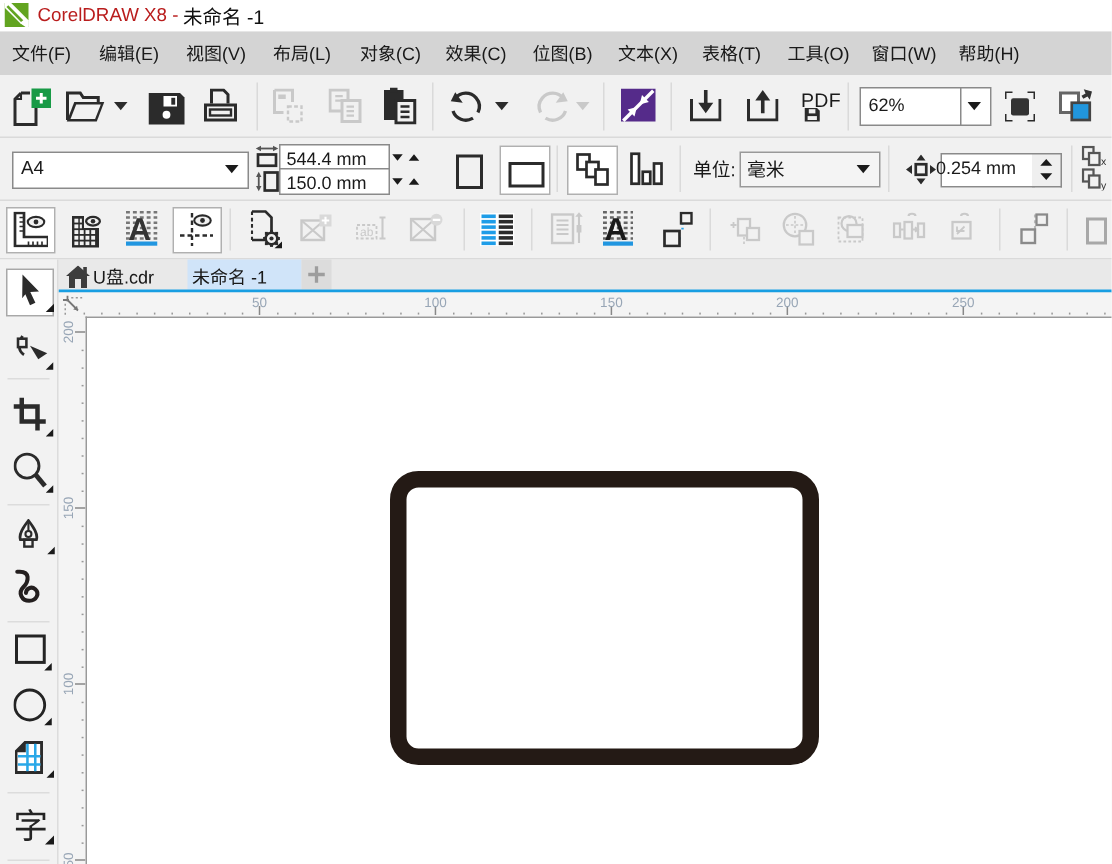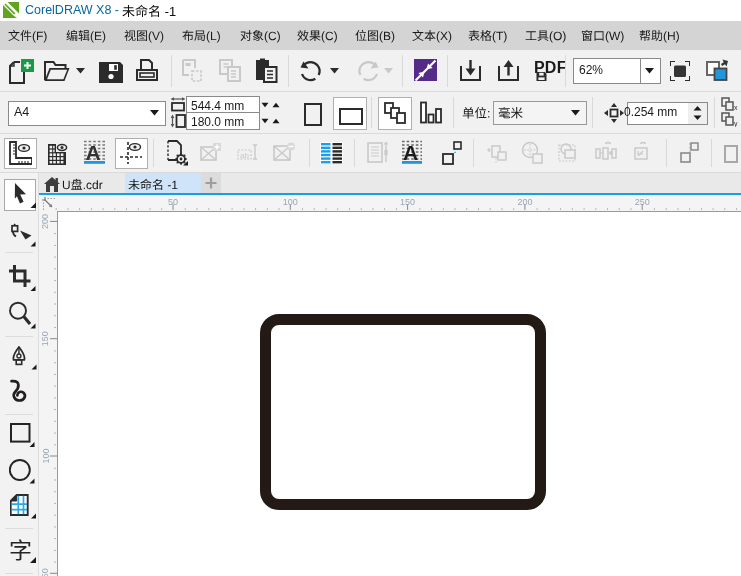--- a/index.html
+++ b/index.html
@@ -9,21 +9,21 @@
 </style></head><body>
 <div class="abs" style="left:0;top:0;width:741px;height:576px;background:#f1f1f1"></div>
 
 <div class="abs" style="left:0;top:0;width:741px;height:21px;background:#ffffff"></div>
 <svg class="abs" style="left:3px;top:2px" width="17" height="17" viewBox="0 0 17 17">
  <rect x="0" y="0" width="16" height="16" fill="#62a420"></rect>
  <path d="M0 0 L4.5 0 L16 11.5 L16 16 L14 16 L10.5 13.5 L0 3 Z" fill="#fff"></path>
  <path d="M16 11.5 L16 16 L10.5 13.5 Z" fill="#fff"></path>
  <path d="M2.5 1.5 L12.5 11.5 L11 12.6 L1.3 2.6 Z" fill="#62a420"></path>
 </svg>
-<div class="txt" style="left:25px;top:3px;font-size:12.5px;color:#0369a1">CorelDRAW X8 - </div>
+<div class="txt" style="left:25px;top:3px;font-size:12.5px;color:#b91c1c">CorelDRAW X8 - </div>
 
 <svg class="abs" style="left:121.8px;top:3.5px" width="56" height="15" viewBox="0 -11.96 56 15">
     <path fill="#111" d="M6 -10.9V-8.8H1.7V-7.8H6.0V-5.6H0.8V-4.6H5.4C4.2 -2.9 2.3 -1.3 0.4 -0.5C0.7 -0.3 1 0.1 1.2 0.3C2.9 -0.6 4.7 -2.1 6 -3.8V1.0H7.0V-3.9C8.3 -2.2 10.1 -0.5 11.8 0.3C12 0.1 12.3 -0.3 12.6 -0.5C10.7 -1.3 8.7 -2.9 7.6 -4.6H12.2V-5.6H7.0V-7.8H11.4V-8.8H7.0V-10.9Z M19.6 -11.1C18.3 -9.3 15.8 -7.7 13.4 -7.0C13.7 -6.8 13.9 -6.4 14 -6.1C15 -6.4 15.9 -6.9 16.8 -7.4V-6.6H22.0V-7.5C22.9 -6.9 23.9 -6.5 24.8 -6.2C25 -6.4 25.3 -6.9 25.6 -7.1C23.5 -7.6 21.3 -8.9 20.1 -10.2L20.3 -10.5ZM17 -7.5C17.9 -8.1 18.8 -8.8 19.5 -9.6C20.2 -8.8 21.1 -8.1 22 -7.5ZM14.7 -5.5V0.0H15.6V-1.1H18.6V-5.5ZM15.6 -4.7H17.7V-1.9H15.6ZM20 -5.5V1.1H21.0V-4.6H23.5V-1.9C23.5 -1.7 23.4 -1.7 23.2 -1.6C23 -1.6 22.4 -1.6 21.7 -1.7C21.8 -1.4 21.9 -1 22 -0.7C23 -0.7 23.6 -0.7 23.9 -0.9C24.3 -1.1 24.4 -1.3 24.4 -1.9V-5.5Z M29.4 -6.9C30.1 -6.4 30.8 -5.8 31.4 -5.3C29.9 -4.5 28.2 -3.9 26.6 -3.5C26.8 -3.3 27 -2.9 27.1 -2.7C27.8 -2.8 28.6 -3 29.3 -3.3V1.0H30.3V0.4H36.0V1.0H37.0V-4.4H31.9C34 -5.6 35.9 -7.2 37 -9.3L36.3 -9.7L36.2 -9.6H31.6C31.9 -10 32.1 -10.4 32.4 -10.7L31.3 -11.0C30.5 -9.7 29 -8.3 26.9 -7.3C27.1 -7.1 27.4 -6.7 27.6 -6.5C28.8 -7.1 29.8 -7.9 30.7 -8.7H35.5C34.8 -7.6 33.6 -6.6 32.3 -5.8C31.7 -6.3 30.9 -7 30.2 -7.4ZM36 -0.5H30.3V-3.5H36.0Z M43.2 -2.9V-4.0H46.4V-2.9Z M47.9 0.0V-1.0H50.2V-7.9L48.2 -6.4V-7.5L50.3 -8.9H51.4V-1.0H53.5V0.0Z"></path>
   </svg>
 <div class="abs" style="left:0;top:21px;width:741px;height:29px;background:#d4d4d4"></div>
 <svg class="abs" style="left:8px;top:28.8px" width="41" height="14" viewBox="0 -11.04 41 14">
     <path fill="#1a1a1a" d="M5.1 -9.9C5.4 -9.3 5.8 -8.5 6 -8.0L7 -8.3C6.8 -8.8 6.4 -9.6 6 -10.2ZM0.6 -8.0V-7.1H2.5C3.2 -5.3 4.1 -3.7 5.4 -2.4C4 -1.3 2.4 -0.5 0.4 0.1C0.6 0.3 0.9 0.7 1 0.9C3 0.3 4.7 -0.6 6 -1.8C7.4 -0.6 9 0.3 11 0.9C11.1 0.6 11.4 0.2 11.6 0.0C9.7 -0.4 8.1 -1.3 6.7 -2.4C7.9 -3.6 8.9 -5.2 9.6 -7.1H11.4V-8.0ZM6 -3.0C4.9 -4.2 4 -5.5 3.4 -7.1H8.5C7.9 -5.5 7.1 -4.1 6 -3.0Z M15.8 -4.1V-3.2H19.2V1.0H20.1V-3.2H23.4V-4.1H20.1V-6.7H22.9V-7.6H20.1V-9.9H19.2V-7.6H17.6C17.8 -8.2 17.9 -8.7 18 -9.3L17.2 -9.5C16.9 -7.9 16.4 -6.4 15.7 -5.4C15.9 -5.3 16.3 -5 16.5 -4.9C16.8 -5.4 17.1 -6 17.4 -6.7H19.2V-4.1ZM15.2 -10.0C14.6 -8.2 13.5 -6.4 12.4 -5.2C12.5 -5 12.8 -4.6 12.9 -4.4C13.3 -4.8 13.6 -5.2 14 -5.8V0.9H14.9V-7.2C15.3 -8 15.7 -8.9 16.1 -9.8Z M24.7 -3.1Q24.7 -4.8 25.3 -6.2Q25.8 -7.5 26.9 -8.7H27.9Q26.8 -7.5 26.3 -6.1Q25.8 -4.7 25.8 -3.1Q25.8 -1.5 26.3 -0.1Q26.8 1.2 27.9 2.5H26.9Q25.8 1.3 25.3 -0.1Q24.7 -1.4 24.7 -3.1Z M30.1 -7.3V-4.3H34.7V-3.3H30.1V0.0H29.0V-8.3H34.8V-7.3Z M38.6 -3.1Q38.6 -1.4 38 -0.1Q37.5 1.3 36.4 2.5H35.4Q36.5 1.3 37 -0.1Q37.5 -1.5 37.5 -3.1Q37.5 -4.7 37 -6.1Q36.5 -7.5 35.4 -8.7H36.4Q37.5 -7.5 38.1 -6.1Q38.6 -4.8 38.6 -3.1Z"></path>
   </svg>
 <svg class="abs" style="left:66px;top:28.8px" width="42" height="14" viewBox="0 -11.04 42 14">
     <path fill="#1a1a1a" d="M0.5 -0.6 0.7 0.2C1.7 -0.2 2.9 -0.7 4.2 -1.2L4 -2.0C2.7 -1.5 1.4 -0.9 0.5 -0.6ZM0.7 -5.1C0.9 -5.2 1.2 -5.2 2.5 -5.4C2 -4.6 1.6 -4 1.4 -3.8C1 -3.3 0.8 -3 0.5 -3.0C0.6 -2.8 0.8 -2.4 0.8 -2.2C1 -2.3 1.4 -2.4 4.1 -3.1C4 -3.3 4 -3.6 4 -3.8L2 -3.4C2.9 -4.5 3.7 -5.8 4.4 -7.2L3.6 -7.6C3.4 -7.1 3.2 -6.6 2.9 -6.2L1.6 -6.1C2.3 -7.1 3 -8.5 3.4 -9.8L2.6 -10.1C2.1 -8.6 1.3 -7 1.1 -6.6C0.9 -6.2 0.7 -6 0.5 -5.9C0.6 -5.7 0.7 -5.3 0.7 -5.1ZM7.5 -4.2V-2.4H6.5V-4.2ZM8.1 -4.2H9.0V-2.4H8.1ZM5.8 -4.9V0.9H6.5V-1.7H7.5V0.6H8.1V-1.7H9.0V0.6H9.6V-1.7H10.5V0.1C10.5 0.2 10.4 0.2 10.3 0.2C10.2 0.2 10 0.2 9.8 0.2C9.9 0.4 9.9 0.7 10 0.9C10.4 0.9 10.7 0.9 10.9 0.7C11.1 0.6 11.2 0.4 11.2 0.1V-5.0L10.5 -4.9ZM9.6 -4.2H10.5V-2.4H9.6ZM7.3 -9.9C7.5 -9.6 7.6 -9.1 7.8 -8.8H5.0V-6.2C5 -4.3 4.9 -1.7 3.8 0.3C3.9 0.3 4.3 0.6 4.5 0.8C5.6 -1.2 5.8 -4 5.8 -6.0H11.0V-8.8H8.7C8.6 -9.2 8.4 -9.7 8.1 -10.2ZM5.8 -8.0H10.2V-6.7H5.8Z M18.6 -9.0H21.8V-7.8H18.6ZM17.8 -9.7V-7.1H22.7V-9.7ZM13 -4.0C13.1 -4.1 13.4 -4.2 13.8 -4.2H14.9V-2.4L12.5 -2.0L12.7 -1.1L14.9 -1.6V0.9H15.8V-1.8L17.1 -2.0L17.1 -2.8L15.8 -2.6V-4.2H16.9V-5.0H15.8V-6.8H14.9V-5.0H13.8C14.1 -5.8 14.4 -6.8 14.7 -7.8H16.9V-8.7H15.0C15.1 -9.1 15.2 -9.5 15.2 -9.9L14.4 -10.1C14.3 -9.6 14.2 -9.1 14.1 -8.7H12.6V-7.8H13.9C13.6 -6.8 13.4 -6 13.3 -5.7C13.1 -5.2 12.9 -4.8 12.7 -4.8C12.8 -4.6 12.9 -4.2 13 -4.0ZM21.8 -5.7V-4.6H18.7V-5.7ZM16.8 -0.9 16.9 -0.1 21.8 -0.5V1.0H22.6V-0.6L23.5 -0.6L23.5 -1.4L22.6 -1.3V-5.7H23.4V-6.4H17.1V-5.7H17.9V-1.0ZM21.8 -3.9V-2.9H18.7V-3.9ZM21.8 -2.2V-1.3L18.7 -1.0V-2.2Z M24.7 -3.1Q24.7 -4.8 25.3 -6.2Q25.8 -7.5 26.9 -8.7H27.9Q26.8 -7.5 26.3 -6.1Q25.8 -4.7 25.8 -3.1Q25.8 -1.5 26.3 -0.1Q26.8 1.2 27.9 2.5H26.9Q25.8 1.3 25.3 -0.1Q24.7 -1.4 24.7 -3.1Z M29 0.0V-8.3H35.2V-7.3H30.1V-4.7H34.9V-3.8H30.1V-0.9H35.5V0.0Z M39.3 -3.1Q39.3 -1.4 38.7 -0.1Q38.2 1.3 37.1 2.5H36.1Q37.2 1.3 37.7 -0.1Q38.2 -1.5 38.2 -3.1Q38.2 -4.7 37.7 -6.1Q37.2 -7.5 36.1 -8.7H37.1Q38.2 -7.5 38.7 -6.1Q39.3 -4.8 39.3 -3.1Z"></path>
@@ -128,21 +128,21 @@
 <svg class="abs" style="left:460px;top:60px" width="21" height="21" viewBox="0 0 21 21">
 <path d="M1 6 L1 20 L20 20 L20 6" stroke="#2b2b2b" stroke-width="2" fill="none"></path>
 <path d="M10.5 0 L10.5 10" stroke="#2b2b2b" stroke-width="2.4"></path>
 <path d="M5.5 8.5 L15.5 8.5 L10.5 15.5 Z" fill="#2b2b2b"></path>
 </svg>
 <svg class="abs" style="left:498px;top:60px" width="21" height="21" viewBox="0 0 21 21">
 <path d="M1 6 L1 20 L20 20 L20 6" stroke="#2b2b2b" stroke-width="2" fill="none"></path>
 <path d="M10.5 15.5 L10.5 5" stroke="#2b2b2b" stroke-width="2.4"></path>
 <path d="M5.5 7 L15.5 7 L10.5 0 Z" fill="#2b2b2b"></path>
 </svg>
-<div class="txt" style="left:534px;top:59px;font-size:16px;font-weight:bold;letter-spacing:0.2px">PDF</div>
+<div class="txt" style="left:534px;top:59px;font-size:13px;font-weight:normal;letter-spacing:0.2px">PDF</div>
 <svg class="abs" style="left:536px;top:71px" width="11" height="11" viewBox="0 0 11 11">
 <path d="M0.5 1 L8.7 1 L10.5 2.8 L10.5 10 L0.5 10 Z" fill="#2b2b2b"></path>
 <rect x="3.2" y="1.8" width="4.4" height="2.8" fill="#f1f1f1"></rect>
 <rect x="2.4" y="6.4" width="6.2" height="2.6" fill="#f1f1f1"></rect>
 </svg>
 <div class="sep" style="left:565px;top:55px;height:32px"></div>
 <div class="abs" style="left:573px;top:58px;width:67px;height:24px;background:#fff;border:1px solid #8a8a8a"></div>
 <div class="txt" style="left:579px;top:63px;font-size:12px">62%</div>
 <div class="abs" style="left:640px;top:58px;width:19px;height:24px;background:#fff;border:1px solid #8a8a8a"></div>
 <svg class="abs" style="left:645px;top:68px" width="10" height="6" viewBox="0 0 10 6">
@@ -167,21 +167,21 @@
 <path d="M2 3 H14" stroke="#555" stroke-width="1.2"></path>
 <path d="M0.5 3 l3.5 -1.8 v3.6 Z M15.5 3 l-3.5 -1.8 v3.6 Z" fill="#555"></path>
 <rect x="2" y="7" width="12" height="7.5" stroke="#2b2b2b" stroke-width="1.8" fill="none"></rect>
 <path d="M2.5 20 V30" stroke="#555" stroke-width="1.2"></path>
 <path d="M2.5 18.5 l-1.8 3.5 h3.6 Z M2.5 31.5 l-1.8 -3.5 h3.6 Z" fill="#555"></path>
 <rect x="6.5" y="19" width="8.5" height="12" stroke="#2b2b2b" stroke-width="1.8" fill="none"></rect>
 </svg>
 <div class="abs" style="left:186px;top:96px;width:72px;height:16px;background:#fff;border:1px solid #8a8a8a"></div>
 <div class="abs" style="left:186px;top:112px;width:72px;height:16px;background:#fff;border:1px solid #8a8a8a"></div>
 <div class="txt" style="left:191px;top:98.5px;font-size:12px">544.4 mm</div>
-<div class="txt" style="left:191px;top:114.5px;font-size:12px">180.0 mm</div>
+<div class="txt" style="left:191px;top:114.5px;font-size:12px">150.0 mm</div>
 <svg class="abs" style="left:261px;top:101.5px" width="20" height="6" viewBox="0 0 20 6">
     <path d="M0.5 0.8 h7 l-3.5 4.4 Z" fill="#1a1a1a"></path>
     <path d="M11.5 5.2 h7 l-3.5 -4.4 Z" fill="#1a1a1a"></path>
   </svg>
 <svg class="abs" style="left:261px;top:117.5px" width="20" height="6" viewBox="0 0 20 6">
     <path d="M0.5 0.8 h7 l-3.5 4.4 Z" fill="#1a1a1a"></path>
     <path d="M11.5 5.2 h7 l-3.5 -4.4 Z" fill="#1a1a1a"></path>
   </svg>
 <div class="abs" style="left:304px;top:103px;width:14px;height:19px;border:2px solid #2b2b2b"></div>
 <div class="abs" style="left:333px;top:97px;width:32px;height:31px;background:#fff;border:1px solid #b0b0b0"></div>

